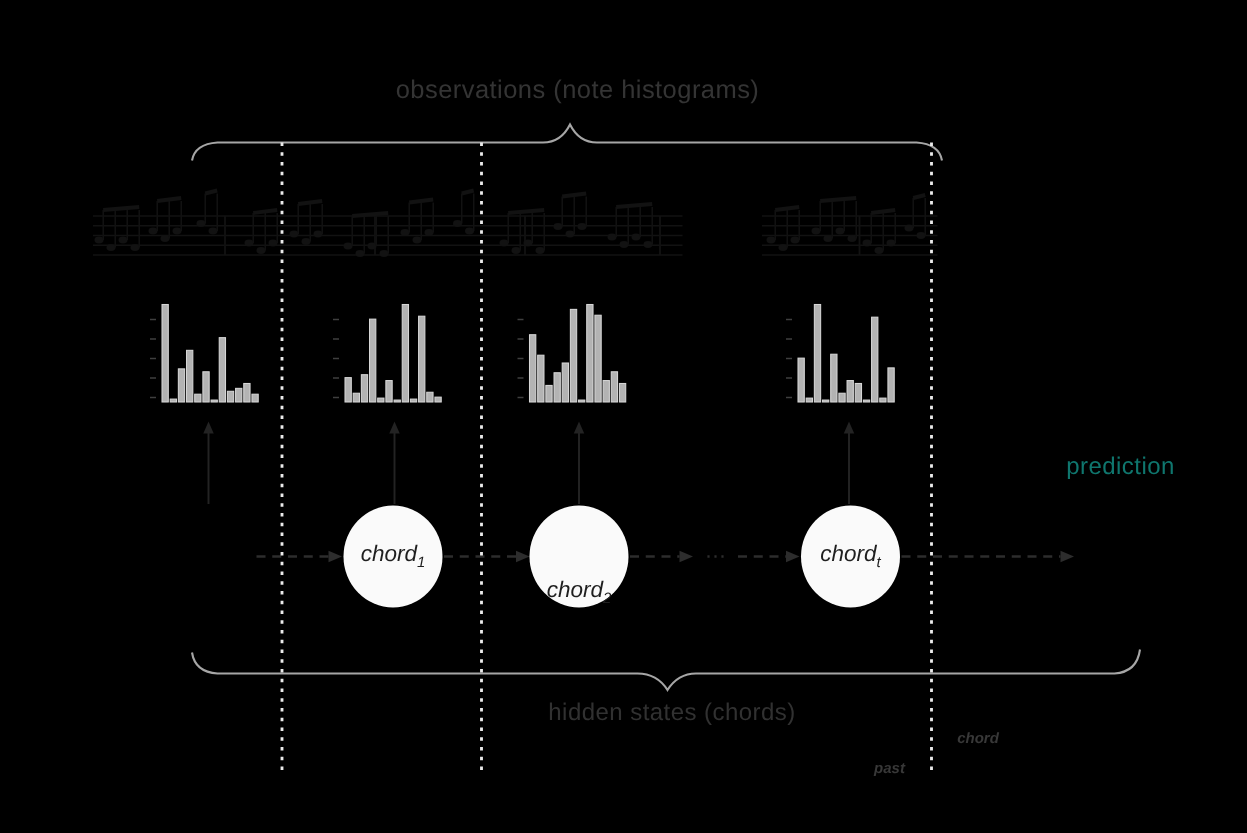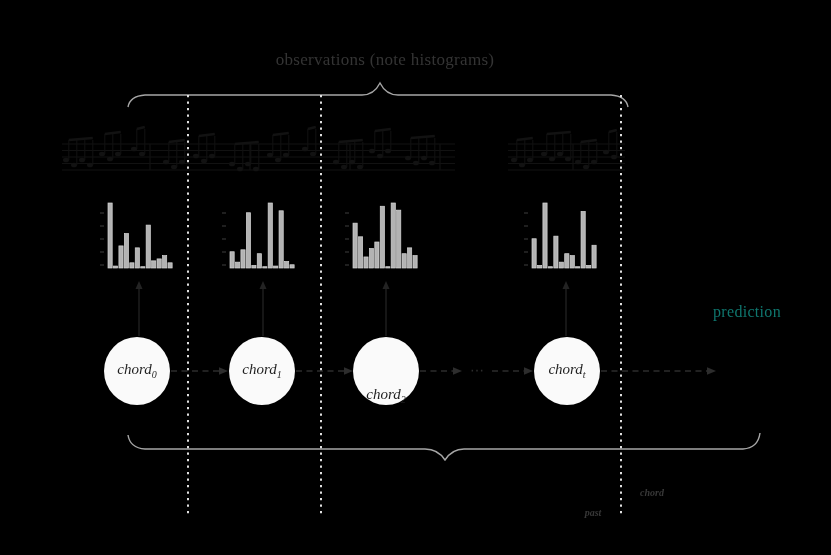--- a/index.html
+++ b/index.html
@@ -1,17 +1,17 @@
 <!DOCTYPE html>
 <html><head>
 <meta charset="utf-8">
 <style>
   html,body{margin:0;padding:0;background:#000;}
   #stage{position:relative;width:831px;height:555px;background:#000;overflow:hidden;
-         font-family:Liberation Serif, serif;}
+         font-family:Liberation Sans, sans-serif;}
   #shapes{position:absolute;left:0;top:0;}
   .lbl{position:absolute;transform:translateX(-50%);white-space:nowrap;}
   .title{font-size:17px;letter-spacing:.3px;}
   .node{position:absolute;width:66px;height:68px;border-radius:50%;
         display:flex;align-items:center;justify-content:center;}
   .node .chord{font-style:italic;font-size:15px;line-height:1;}
   .node sub{font-style:italic;font-size:10px;}
   .pf{font-style:italic;font-size:10px;font-weight:bold;}
 </style>
 </head>
@@ -234,29 +234,27 @@
       <path d="M128,435 Q130,448 145,449 L425,449 Q438,449 445,460 Q452,449 464,449 L743,449 Q758,448 760,433" fill="none" stroke="#a6a6a6" stroke-width="1.4"></path>
       <line x1="188" y1="95" x2="188" y2="514" stroke="#ebebeb" stroke-width="1.9" stroke-dasharray="2.3 4.2"></line>
       <line x1="321" y1="95" x2="321" y2="514" stroke="#ebebeb" stroke-width="1.9" stroke-dasharray="2.3 4.2"></line>
       <line x1="621" y1="95" x2="621" y2="514" stroke="#ebebeb" stroke-width="1.9" stroke-dasharray="2.3 4.2"></line>
     </svg>
 
   <div class="lbl title" style="left: 385px; top: 50px; color: rgb(52, 52, 52);" id="t-title">observations (note histograms)</div>
 
   <div class="lbl title" style="left: 747px; top: 303px; font-size: 16px; color: #0f766e;" id="t-pred">prediction</div>
 
+  <div class="lbl title" style="left: 448px; top: 467px; font-size: 16px; color: rgb(49, 49, 49);" id="t-hidden">hidden states (chords)</div>
 
   <div class="lbl pf" style="left: 593px; top: 487px; color: rgb(56, 56, 56); margin-top: 20px;" id="t-past">past</div>
   <div class="lbl pf" style="left: 652px; top: 487px; color: rgb(56, 56, 56);" id="t-future">chord</div>
 
   <div class="lbl" style="left: 477px; top: 362px; font-size: 14px; color: rgb(45, 45, 45);" id="t-dots">⋯</div>
 
-  <div class="node" style="left: 104px; top: 337px; background: rgb(250, 250, 250); color: rgb(31, 31, 31);">
-    <span class="chord"><i>chord</i><sub>0</sub></span>
-  </div>
   <div class="node" style="left: 229px; top: 337px; background: rgb(250, 250, 250); color: rgb(31, 31, 31);">
     <span class="chord"><i>chord</i><sub>1</sub></span>
   </div>
   <div class="node" style="left: 353px; top: 337px; background: rgb(250, 250, 250); color: rgb(31, 31, 31); align-items: flex-end;">
     <span class="chord"><i>chord</i><sub>2</sub></span>
   </div>
   <div class="node" style="left: 534px; top: 337px; background: rgb(250, 250, 250); color: rgb(31, 31, 31);">
     <span class="chord"><i>chord</i><sub>t</sub></span>
   </div>
 

